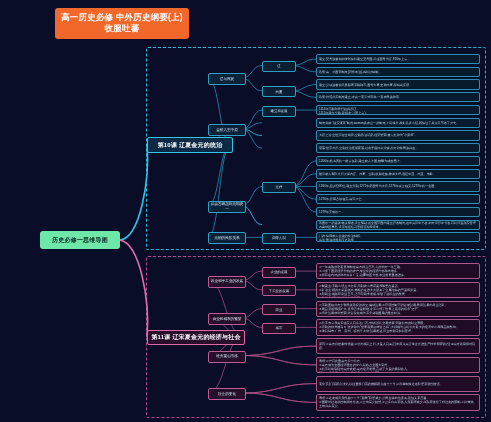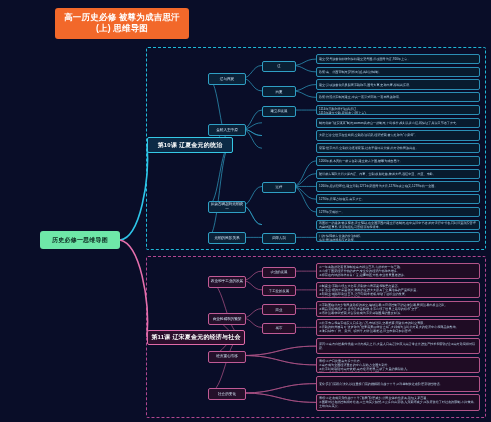--- a/index.html
+++ b/index.html
@@ -130,21 +130,21 @@
         <path d="M242 355.5 C 279 355.5, 279 364.875, 316 364.875"></path>
         <path d="M243 336 C 225.5 336, 225.5 355.5, 208 355.5"></path>
         <path d="M242 393 C 279 393, 279 383.625, 316 383.625"></path>
         <path d="M242 393 C 279 393, 279 383.625, 316 383.625"></path>
         <path d="M242 393 C 279 393, 279 402.375, 316 402.375"></path>
         <path d="M242 393 C 279 393, 279 402.375, 316 402.375"></path>
         <path d="M243 336 C 225.5 336, 225.5 393, 208 393"></path>
       </g>
   </svg>
 
-  <div class="title-bar">高一历史必修 被尊为成吉思汗(上) 思维导图</div>
+  <div class="title-bar">高一历史必修 中外历史纲要(上) 收服吐蕃</div>
 
   <div class="frame top"></div>
   <div class="frame bot"></div>
 
   <div class="root-node">历史必修一思维导图</div>
 
   <div class="branch cy b-top">第10课 辽夏金元的统治</div>
   <div class="branch pk b-bot">第11课 辽宋夏金元的经济与社会</div>
 
   <div id="nodes">

